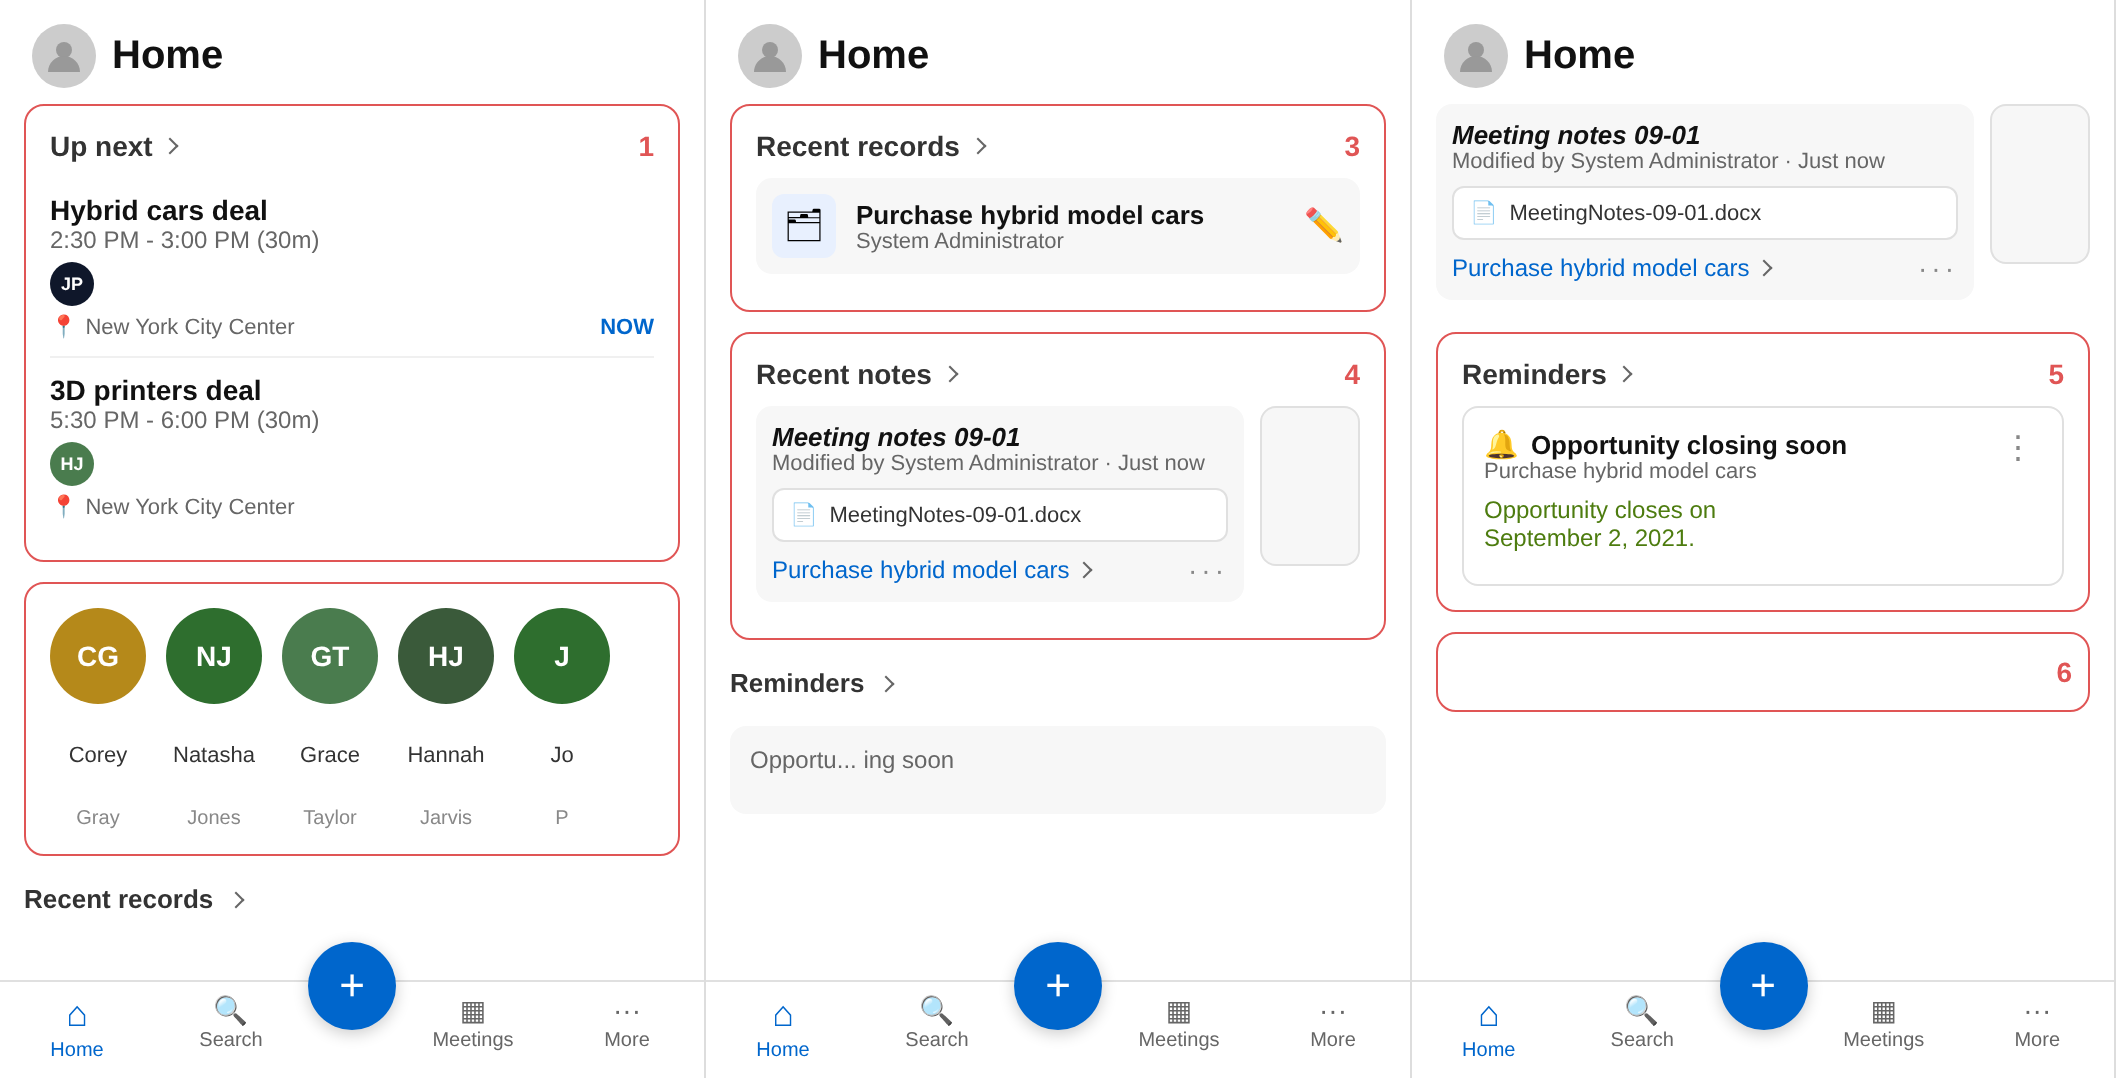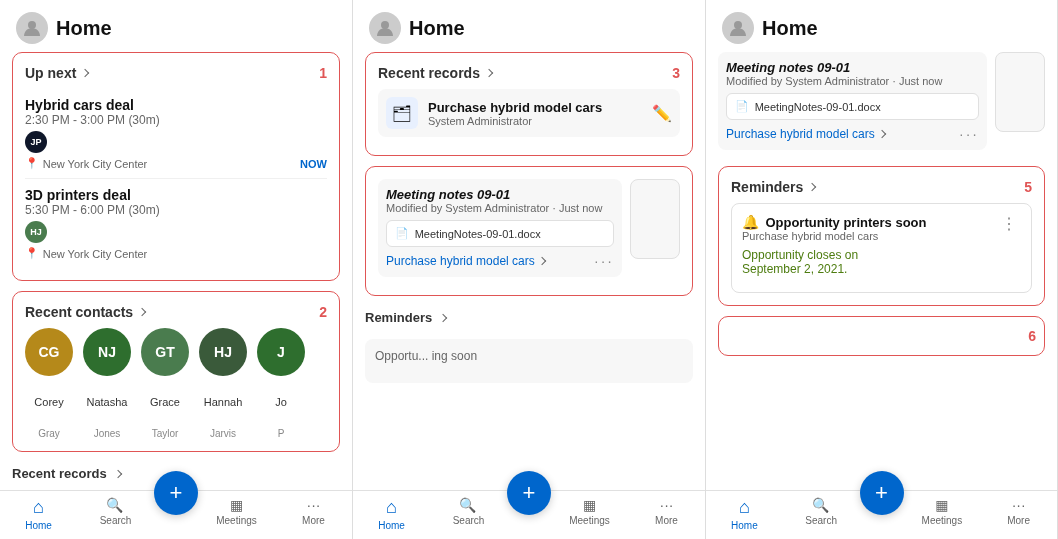--- a/index.html
+++ b/index.html
@@ -260,27 +260,20 @@
         <div class="event-footer">
           <span class="event-location">
             <span>📍</span>
             <span>New York City Center</span>
           </span>
         </div>
       </div>
     </div>
 
     <div class="card-red-border">
-      <div class="section-header">
-        <span class="section-title">
-          <span>Recent contacts</span>
-          <span class="chevron-right"></span>
-        </span>
-        <span class="section-number">2</span>
-      </div>
       <div class="contacts-row">
         <div class="contact-item">
           <div class="contact-avatar" style="background:#b5891a">CG</div>
           <span class="contact-name">Corey</span>
           <span class="contact-last">Gray</span>
         </div>
         <div class="contact-item">
           <div class="contact-avatar" style="background:#2e6e2e">NJ</div>
           <span class="contact-name">Natasha</span>
           <span class="contact-last">Jones</span>
@@ -356,20 +349,27 @@
         <div class="record-icon">🗂</div>
         <div class="record-info">
           <div class="record-title">Purchase hybrid model cars</div>
           <div class="record-sub">System Administrator</div>
         </div>
         <div class="edit-icon">✏️</div>
       </div>
     </div>
 
     <div class="card-red-border">
+      <div class="section-header">
+        <span class="section-title">
+          <span>Recent notes</span>
+          <span class="chevron-right"></span>
+        </span>
+        <span class="section-number">4</span>
+      </div>
       <div style="display:flex;gap:8px">
         <div class="note-item" style="flex:1">
           <div class="note-title">Meeting notes 09-01</div>
           <div class="note-sub">Modified by System Administrator · Just now</div>
           <div class="note-file">
             <span>📄</span>
             <span>MeetingNotes-09-01.docx</span>
           </div>
           <div class="note-link-row">
             <span class="note-link">
@@ -453,21 +453,21 @@
           <span>Reminders</span>
           <span class="chevron-right"></span>
         </span>
         <span class="section-number">5</span>
       </div>
       <div class="reminder-item">
         <div class="reminder-header">
           <div>
             <div style="display:flex;align-items:center;gap:6px">
               <span style="font-size:14px">🔔</span>
-              <span class="reminder-title">Opportunity printers soon</span>
+              <span class="reminder-title">Opportunity closing soon</span>
             </div>
             <div class="reminder-sub">Purchase hybrid model cars</div>
           </div>
           <span style="font-size:16px;color:#888;padding:0 4px">⋮</span>
         </div>
         <div class="reminder-body">
           Opportunity closes on<br>September 2, 2021.
         </div>
       </div>
     </div>

